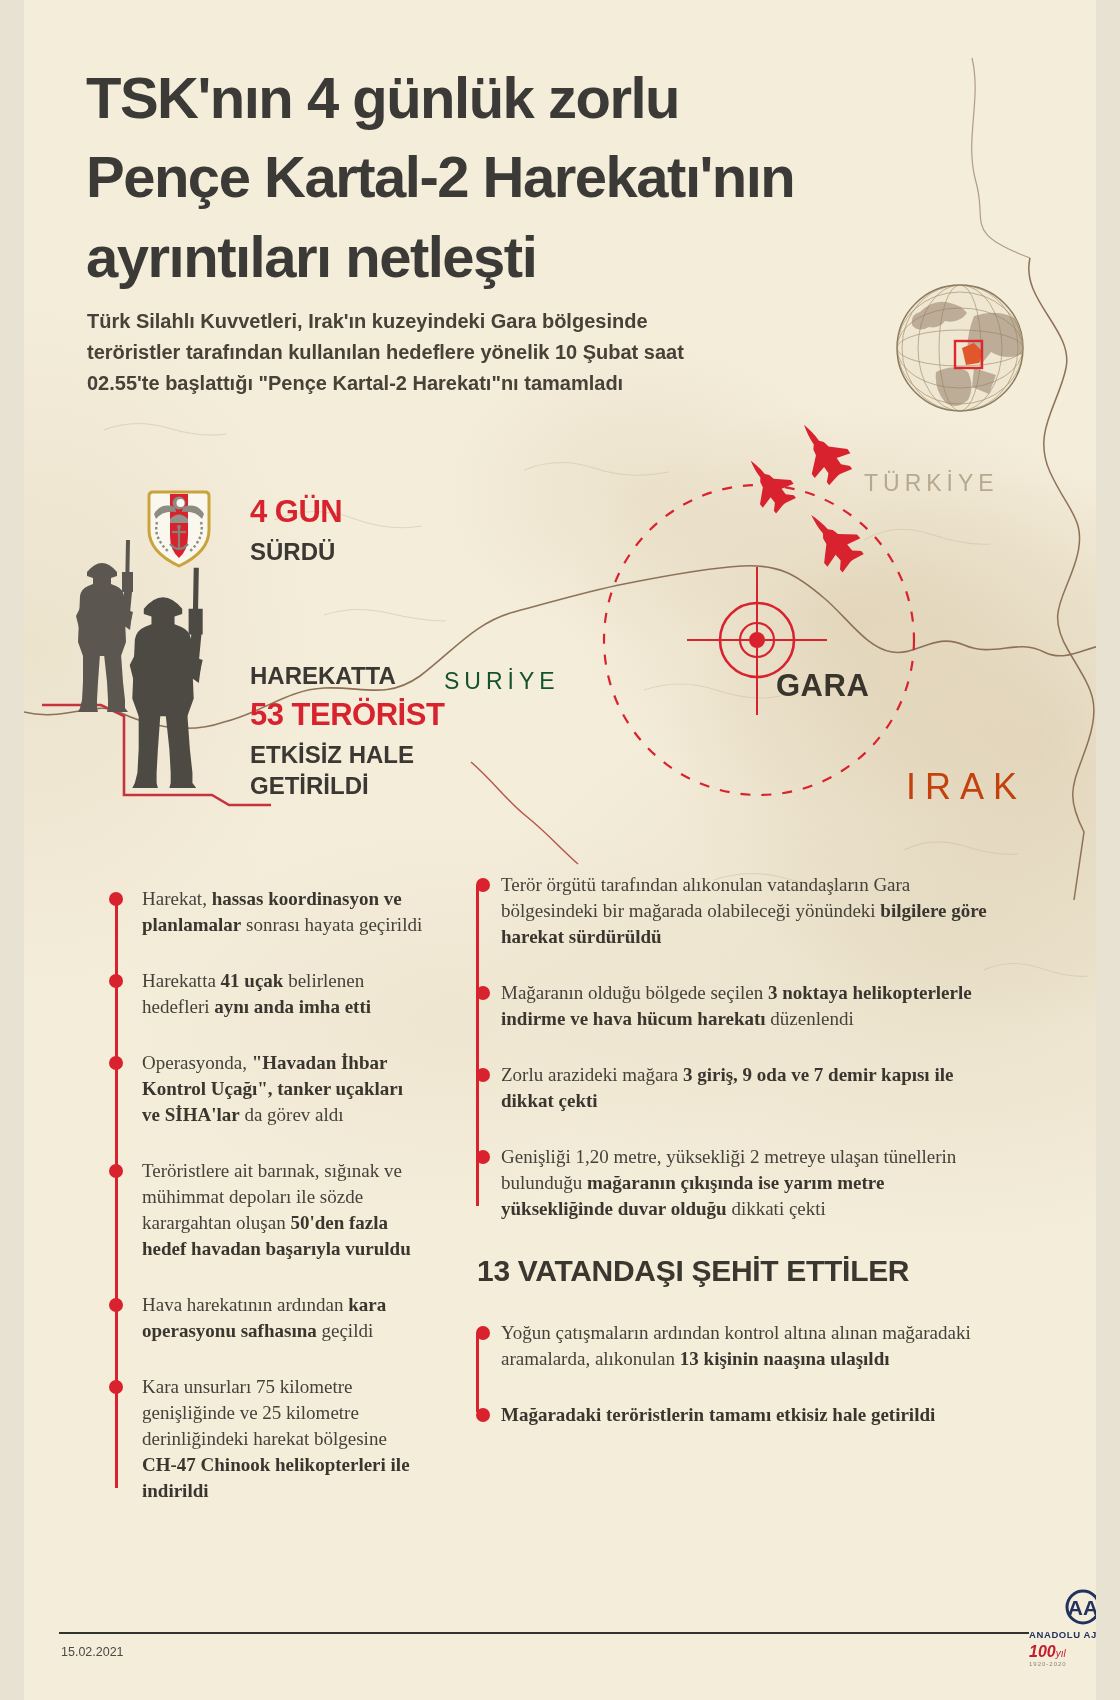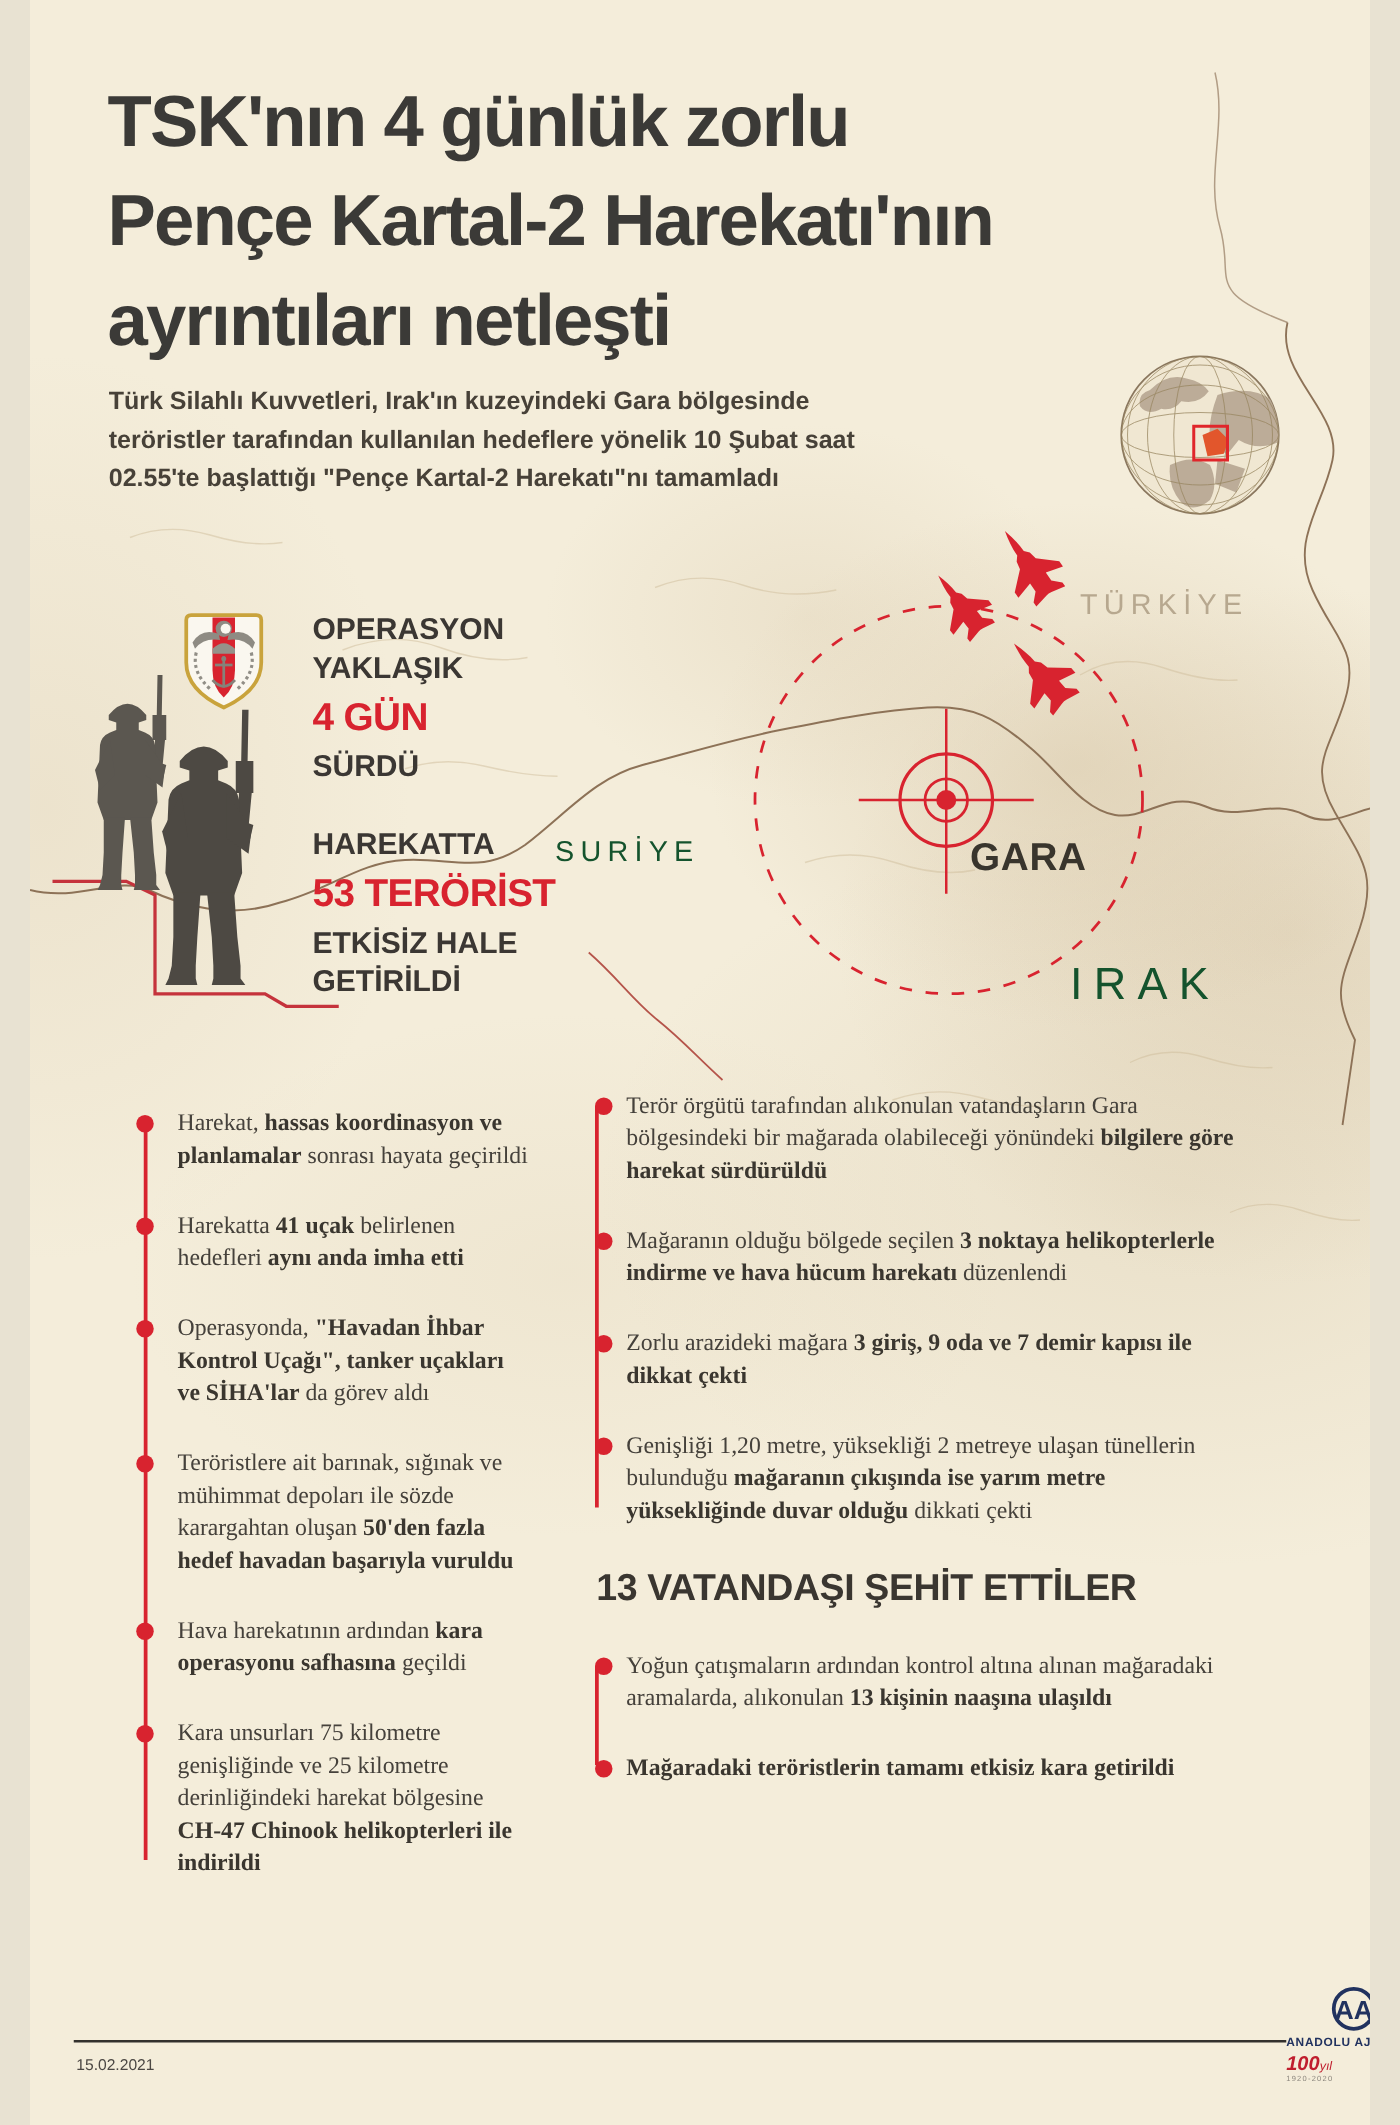--- a/index.html
+++ b/index.html
@@ -19,21 +19,21 @@
   .subtitle{left:63px;top:306px;width:620px;font-size:20px;line-height:1.55;font-weight:700;
     color:#474138;white-space:pre-line;}
   .stat{width:230px;color:#3b3733;}
   .stat .line{font-size:24px;line-height:31px;font-weight:700;white-space:pre-line;}
   .stat .big{font-size:31px;line-height:40px;font-weight:700;color:#d8232f;margin:4px 0;letter-spacing:-0.5px;}
   #stat-duration{left:226px;top:488px;}
   #stat-terrorists{left:226px;top:660px;}
   .map-label{letter-spacing:5px;color:#b7a88f;font-size:23px;}
   #label-turkiye{left:840px;top:470px;}
   #label-suriye{left:420px;top:668px;color:#14532d;}
-  #label-irak{left:832px;top:766px;font-size:36px;letter-spacing:9px;color:#14532d;}
+  #label-irak{left:882px;top:766px;font-size:36px;letter-spacing:9px;color:#c2410c;}
   #label-gara{left:752px;top:668px;font-size:31px;font-weight:700;letter-spacing:0.5px;color:#39352d;}
   .bullets{position:relative;font-family:Liberation Serif, serif;}
   .bullets::before{content:'';position:absolute;left:11px;top:13px;bottom:16px;width:3px;background:#d8232f;}
   .item{position:relative;margin:0 0 30px 0;padding-left:38px;font-size:19px;line-height:26px;color:#45413b;}
   .item::before{content:'';position:absolute;left:5px;top:6px;width:14px;height:14px;border-radius:50%;background:#d8232f;}
   .item .b{font-weight:700;color:#3a362f;}
   #left-col{left:80px;top:886px;width:320px;}
   #right-col{left:425px;top:872px;width:545px;}
   #right-col .bullets{margin-left:0;}
   #right-col .bullets::before{left:27px;}
@@ -172,22 +172,20 @@
   <div class="abs subtitle">Türk Silahlı Kuvvetleri, Irak'ın kuzeyindeki Gara bölgesinde
 teröristler tarafından kullanılan hedeflere yönelik 10 Şubat saat
 02.55'te başlattığı "Pençe Kartal-2 Harekatı"nı tamamladı</div>
 
   <div class="abs map-label" id="label-turkiye">TÜRKİYE</div>
   <div class="abs map-label" id="label-suriye">SURİYE</div>
   <div class="abs map-label" id="label-irak">IRAK</div>
   <div class="abs" id="label-gara">GARA</div>
 
   <div class="abs stat" id="stat-duration">
-    <div class="line">OPERASYON
-YAKLAŞIK</div>
     <div class="big">4 GÜN</div>
     <div class="line">SÜRDÜ</div>
   </div>
   <div class="abs stat" id="stat-terrorists">
     <div class="line">HAREKATTA</div>
     <div class="big">53 TERÖRİST</div>
     <div class="line">ETKİSİZ HALE
 GETİRİLDİ</div>
   </div>
 
@@ -203,21 +201,21 @@
   <div class="abs" id="right-col">
     <div class="bullets">
       <div class="item"><span>Terör örgütü tarafından alıkonulan vatandaşların Gara bölgesindeki bir mağarada olabileceği yönündeki </span><span class="b">bilgilere göre harekat sürdürüldü</span></div>
       <div class="item"><span>Mağaranın olduğu bölgede seçilen </span><span class="b">3 noktaya helikopterlerle indirme ve hava hücum harekatı</span><span> düzenlendi</span></div>
       <div class="item"><span>Zorlu arazideki mağara </span><span class="b">3 giriş, 9 oda ve 7 demir kapısı ile dikkat çekti</span></div>
       <div class="item"><span>Genişliği 1,20 metre, yüksekliği 2 metreye ulaşan tünellerin bulunduğu </span><span class="b">mağaranın çıkışında ise yarım metre yüksekliğinde duvar olduğu</span><span> dikkati çekti</span></div>
     </div>
     <div class="section-heading" id="heading-2">13 VATANDAŞI ŞEHİT ETTİLER</div>
     <div class="bullets" id="b-last">
       <div class="item"><span>Yoğun çatışmaların ardından kontrol altına alınan mağaradaki aramalarda, alıkonulan </span><span class="b">13 kişinin naaşına ulaşıldı</span></div>
-      <div class="item"><span class="b">Mağaradaki teröristlerin tamamı etkisiz kara getirildi</span></div>
+      <div class="item"><span class="b">Mağaradaki teröristlerin tamamı etkisiz hale getirildi</span></div>
     </div>
   </div>
 
   <div class="abs footer-line"></div>
   <div class="abs footer-date">15.02.2021</div>
   <div class="abs" id="aa-logo">
     <svg width="108" height="40" viewBox="0 0 108 40">
       <circle cx="54" cy="19" r="16" fill="none" stroke="#21325f" stroke-width="3"></circle>
       <text x="54" y="27" text-anchor="middle" font-family="Liberation Sans, sans-serif" font-size="21" font-weight="bold" fill="#21325f">AA</text>
     </svg>

